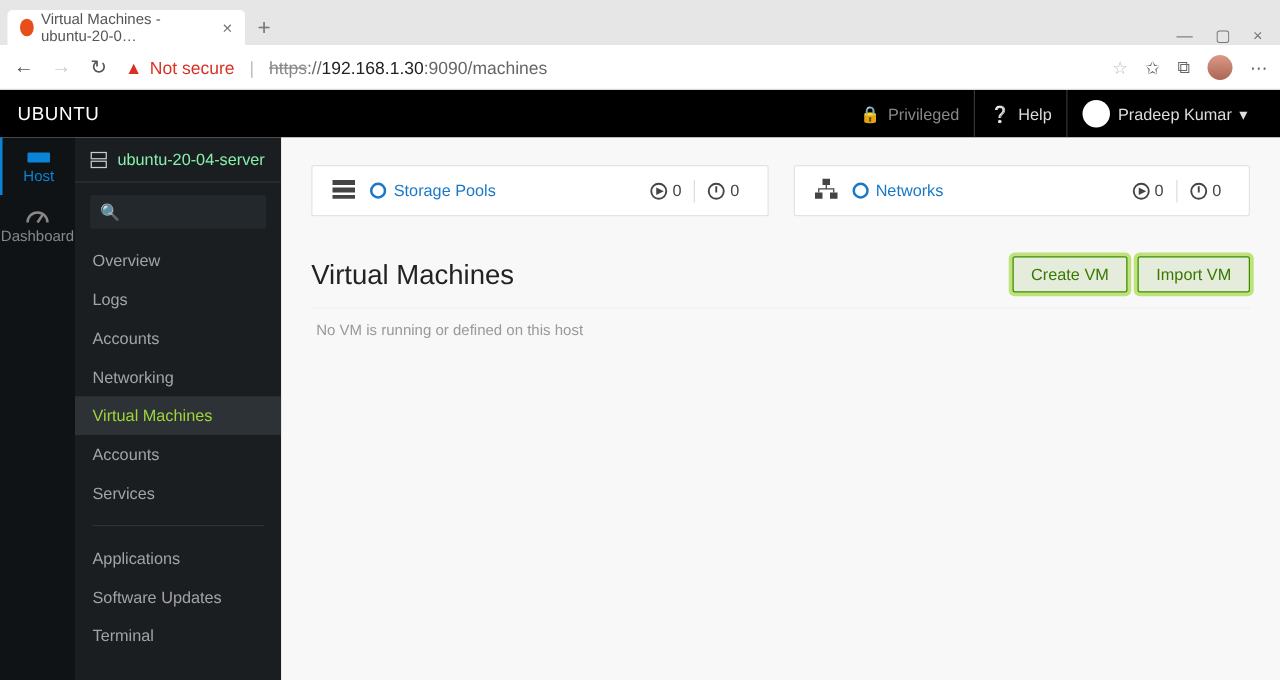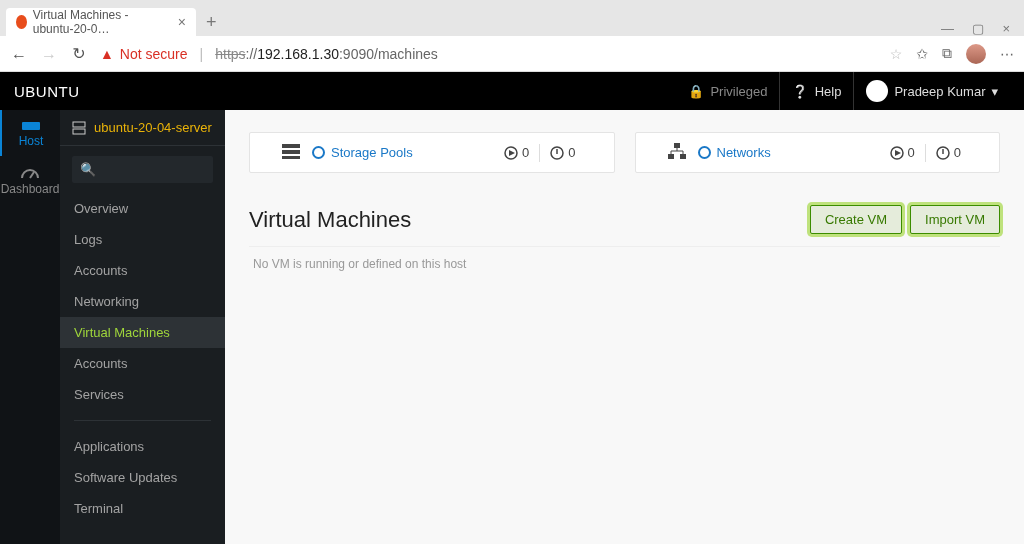--- a/index.html
+++ b/index.html
@@ -30,29 +30,29 @@
   .cp-header .item.priv{ color:#888;}
   .cp-header .sep{ width:1px;height:38px;background:#333;}
   .cp-header .uav{ width:22px;height:22px;border-radius:50%;background:#fff; display:inline-block;}
   
   .cp-body{ display:flex; height: calc(544px - 32px - 36px - 38px); }
   .rail{ width:60px; background:#101316; color:#aaa; text-align:center;}
   .rail .ritem{ padding:10px 0 8px; font-size:12px; color:#888;}
   .rail .ritem svg{display:block;margin:0 auto 2px;}
   .rail .ritem.active{ color:#0a84d6; border-left:2px solid #0a84d6;}
   .side{ width:165px; background:#1a1e21; color:#ccc; display:flex; flex-direction:column;}
-  .side .srv{ display:flex;gap:8px;align-items:center;color:#eab308;padding:10px 12px;border-bottom:1px solid #2d3236; font-size:13px;}
+  .side .srv{ display:flex;gap:8px;align-items:center;color:#86efac;padding:10px 12px;border-bottom:1px solid #2d3236; font-size:13px;}
   .side .search{ margin:10px 12px; display:flex;align-items:center;gap:6px;color:#aaa;background:#23282c;border-radius:2px;padding:6px 8px; font-size:13px;}
   .side .search input{ background:transparent;border:none;outline:none;color:#ccc;flex:1;font-size:13px;}
   .side .nav a{ display:block; padding:8px 14px; color:#a3a3a3; font-size:13px; text-decoration:none;}
   .side .nav a.active{ background:#2d3236; color:#9fd53b;}
   .side .nav hr{ border:none;border-top:1px solid #2d3236; margin:10px 14px;}
   .main{ flex:1; background:#f8f8f8; padding:22px 24px; overflow:auto;}
   .cards{ display:flex; gap:20px;}
-  .card{ flex:1; background:#fff; border:1px solid #e4e4e4; border-radius:2px; padding:10px 32px; display:flex; align-items:center; font-size:13px;}
+  .card{ flex:1; background:#fff; border:1px solid #e4e4e4; border-radius:2px; padding:10px 16px; display:flex; align-items:center; font-size:13px;}
   .card .cicn{ color:#444; margin-right:12px;}
   .card .clink{ color:#1a78c7;}
   .card .clink .o{ width:13px;height:13px;border:2px solid #1a78c7;border-radius:50%;display:inline-block;vertical-align:-2px;margin-right:6px;}
   .card .sp2{flex:1;}
   .badge{ display:flex;align-items:center;gap:4px;color:#444;padding:0 6px;}
   .badge svg{display:block;}
   .bsep{ width:1px;height:18px;background:#ddd;margin:0 4px;}
   .section-head{ display:flex; align-items:center; margin-top:32px;}
   .section-head h1{ font-size:22px; font-weight:400; color:#222; flex:1;}
   .btn{ border:1px solid #3c8c00; color:#377900; background:#e5ecdb; padding:6px 14px; font-size:13px; border-radius:2px; margin-left:8px; cursor:pointer;}

